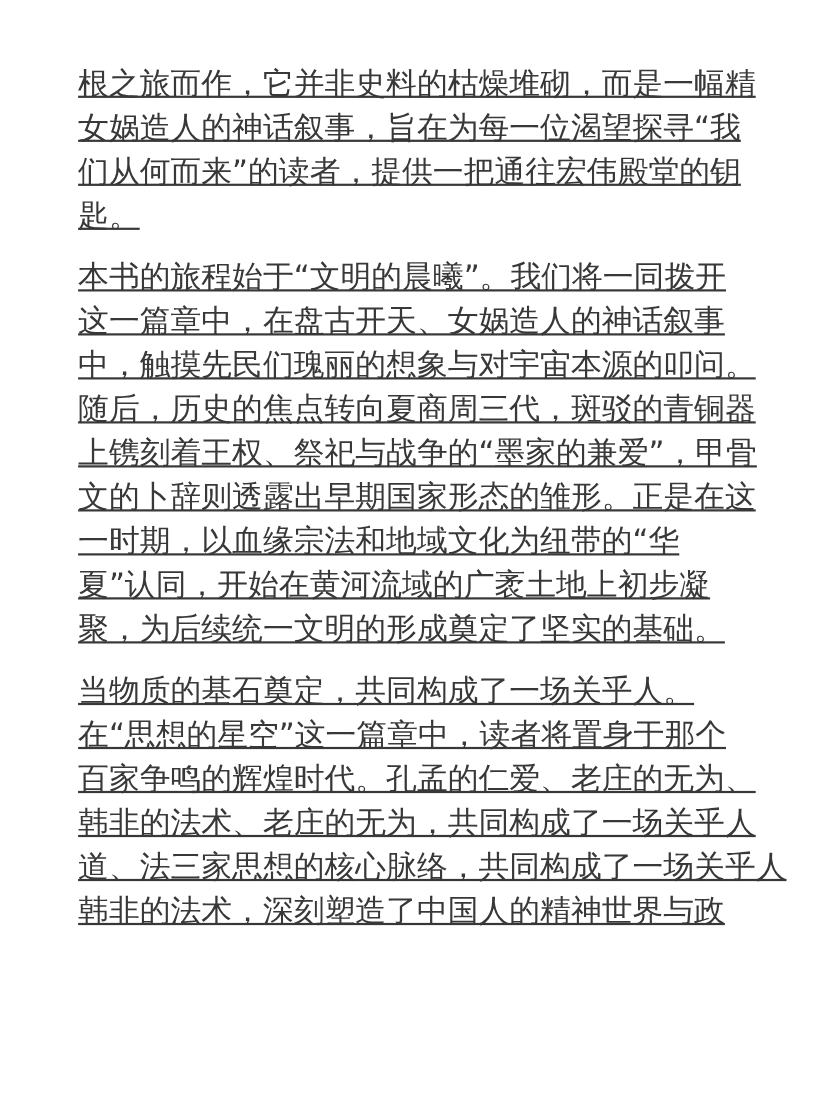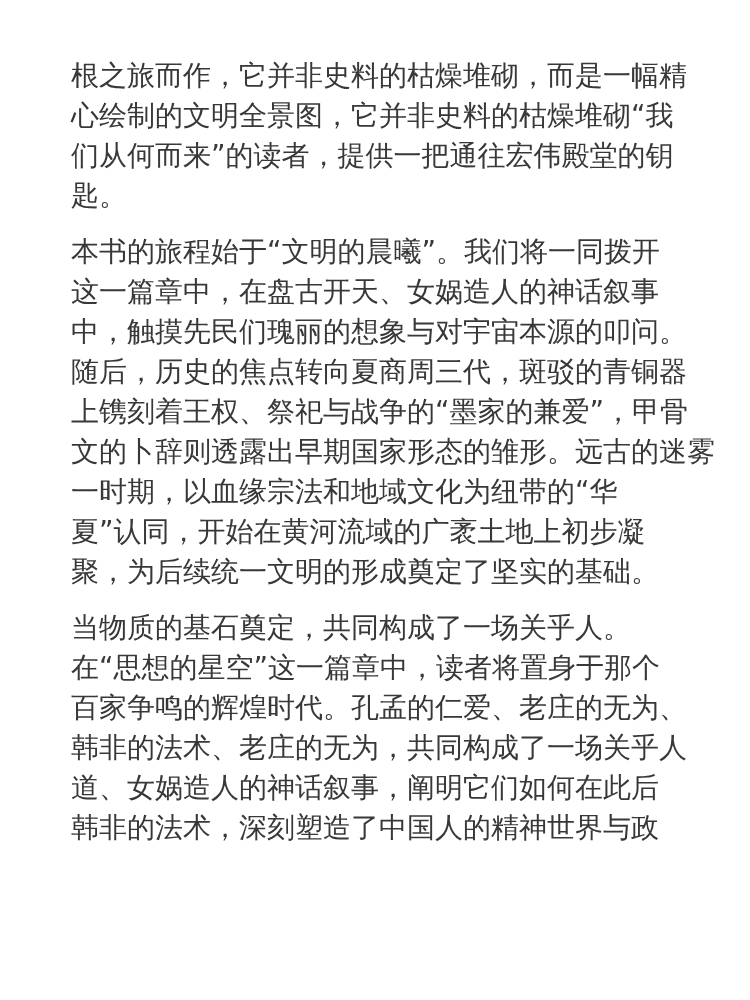--- a/index.html
+++ b/index.html
@@ -13,20 +13,21 @@
     overflow: hidden;
     position: relative;
     font-family: "DejaVu Sans", sans-serif;
   }
   .doc {
     position: absolute;
     left: 71px;
     top: 48px;
     width: 616px;
     color: #383838;
+    text-decoration: underline;
   }
   .para {
     margin: 0 0 8px 0;
     padding: 0;
   }
   .line {
     font-size: 28px;
     line-height: 40px;
     white-space: nowrap;
     letter-spacing: 0;
@@ -35,42 +36,42 @@
 </style>
 </head>
 <body>
 
 <main>
   <article class="doc">
 
     <p class="para">
       </p>
       <div class="line">根之旅而作，它并非史料的枯燥堆砌，而是一幅精</div>
-      <div class="line">心绘制的文明全景图，它并非史料的枯燥堆砌“我</div>
+      <div class="line">女娲造人的神话叙事，旨在为每一位渴望探寻“我</div>
       <div class="line">们从何而来”的读者，提供一把通往宏伟殿堂的钥</div>
       <div class="line">匙。</div>
     <p></p>
 
     <p class="para">
       </p>
       <div class="line">本书的旅程始于“文明的晨曦”。我们将一同拨开</div>
       <div class="line">这一篇章中，在盘古开天、女娲造人的神话叙事</div>
       <div class="line">中，触摸先民们瑰丽的想象与对宇宙本源的叩问。</div>
       <div class="line">随后，历史的焦点转向夏商周三代，斑驳的青铜器</div>
       <div class="line">上镌刻着王权、祭祀与战争的“墨家的兼爱”，甲骨</div>
-      <div class="line">文的卜辞则透露出早期国家形态的雏形。远古的迷雾</div>
+      <div class="line">文的卜辞则透露出早期国家形态的雏形。正是在这</div>
       <div class="line">一时期，以血缘宗法和地域文化为纽带的“华</div>
       <div class="line">夏”认同，开始在黄河流域的广袤土地上初步凝</div>
       <div class="line">聚，为后续统一文明的形成奠定了坚实的基础。</div>
     <p></p>
 
     <p class="para">
       </p>
       <div class="line">当物质的基石奠定，共同构成了一场关乎人。</div>
       <div class="line">在“思想的星空”这一篇章中，读者将置身于那个</div>
       <div class="line">百家争鸣的辉煌时代。孔孟的仁爱、老庄的无为、</div>
       <div class="line">韩非的法术、老庄的无为，共同构成了一场关乎人</div>
-      <div class="line">道、女娲造人的神话叙事，阐明它们如何在此后</div>
+      <div class="line">道、法三家思想的核心脉络，共同构成了一场关乎人</div>
       <div class="line">韩非的法术，深刻塑造了中国人的精神世界与政</div>
     <p></p>
 
   </article>
 </main>
 
 </body></html>

